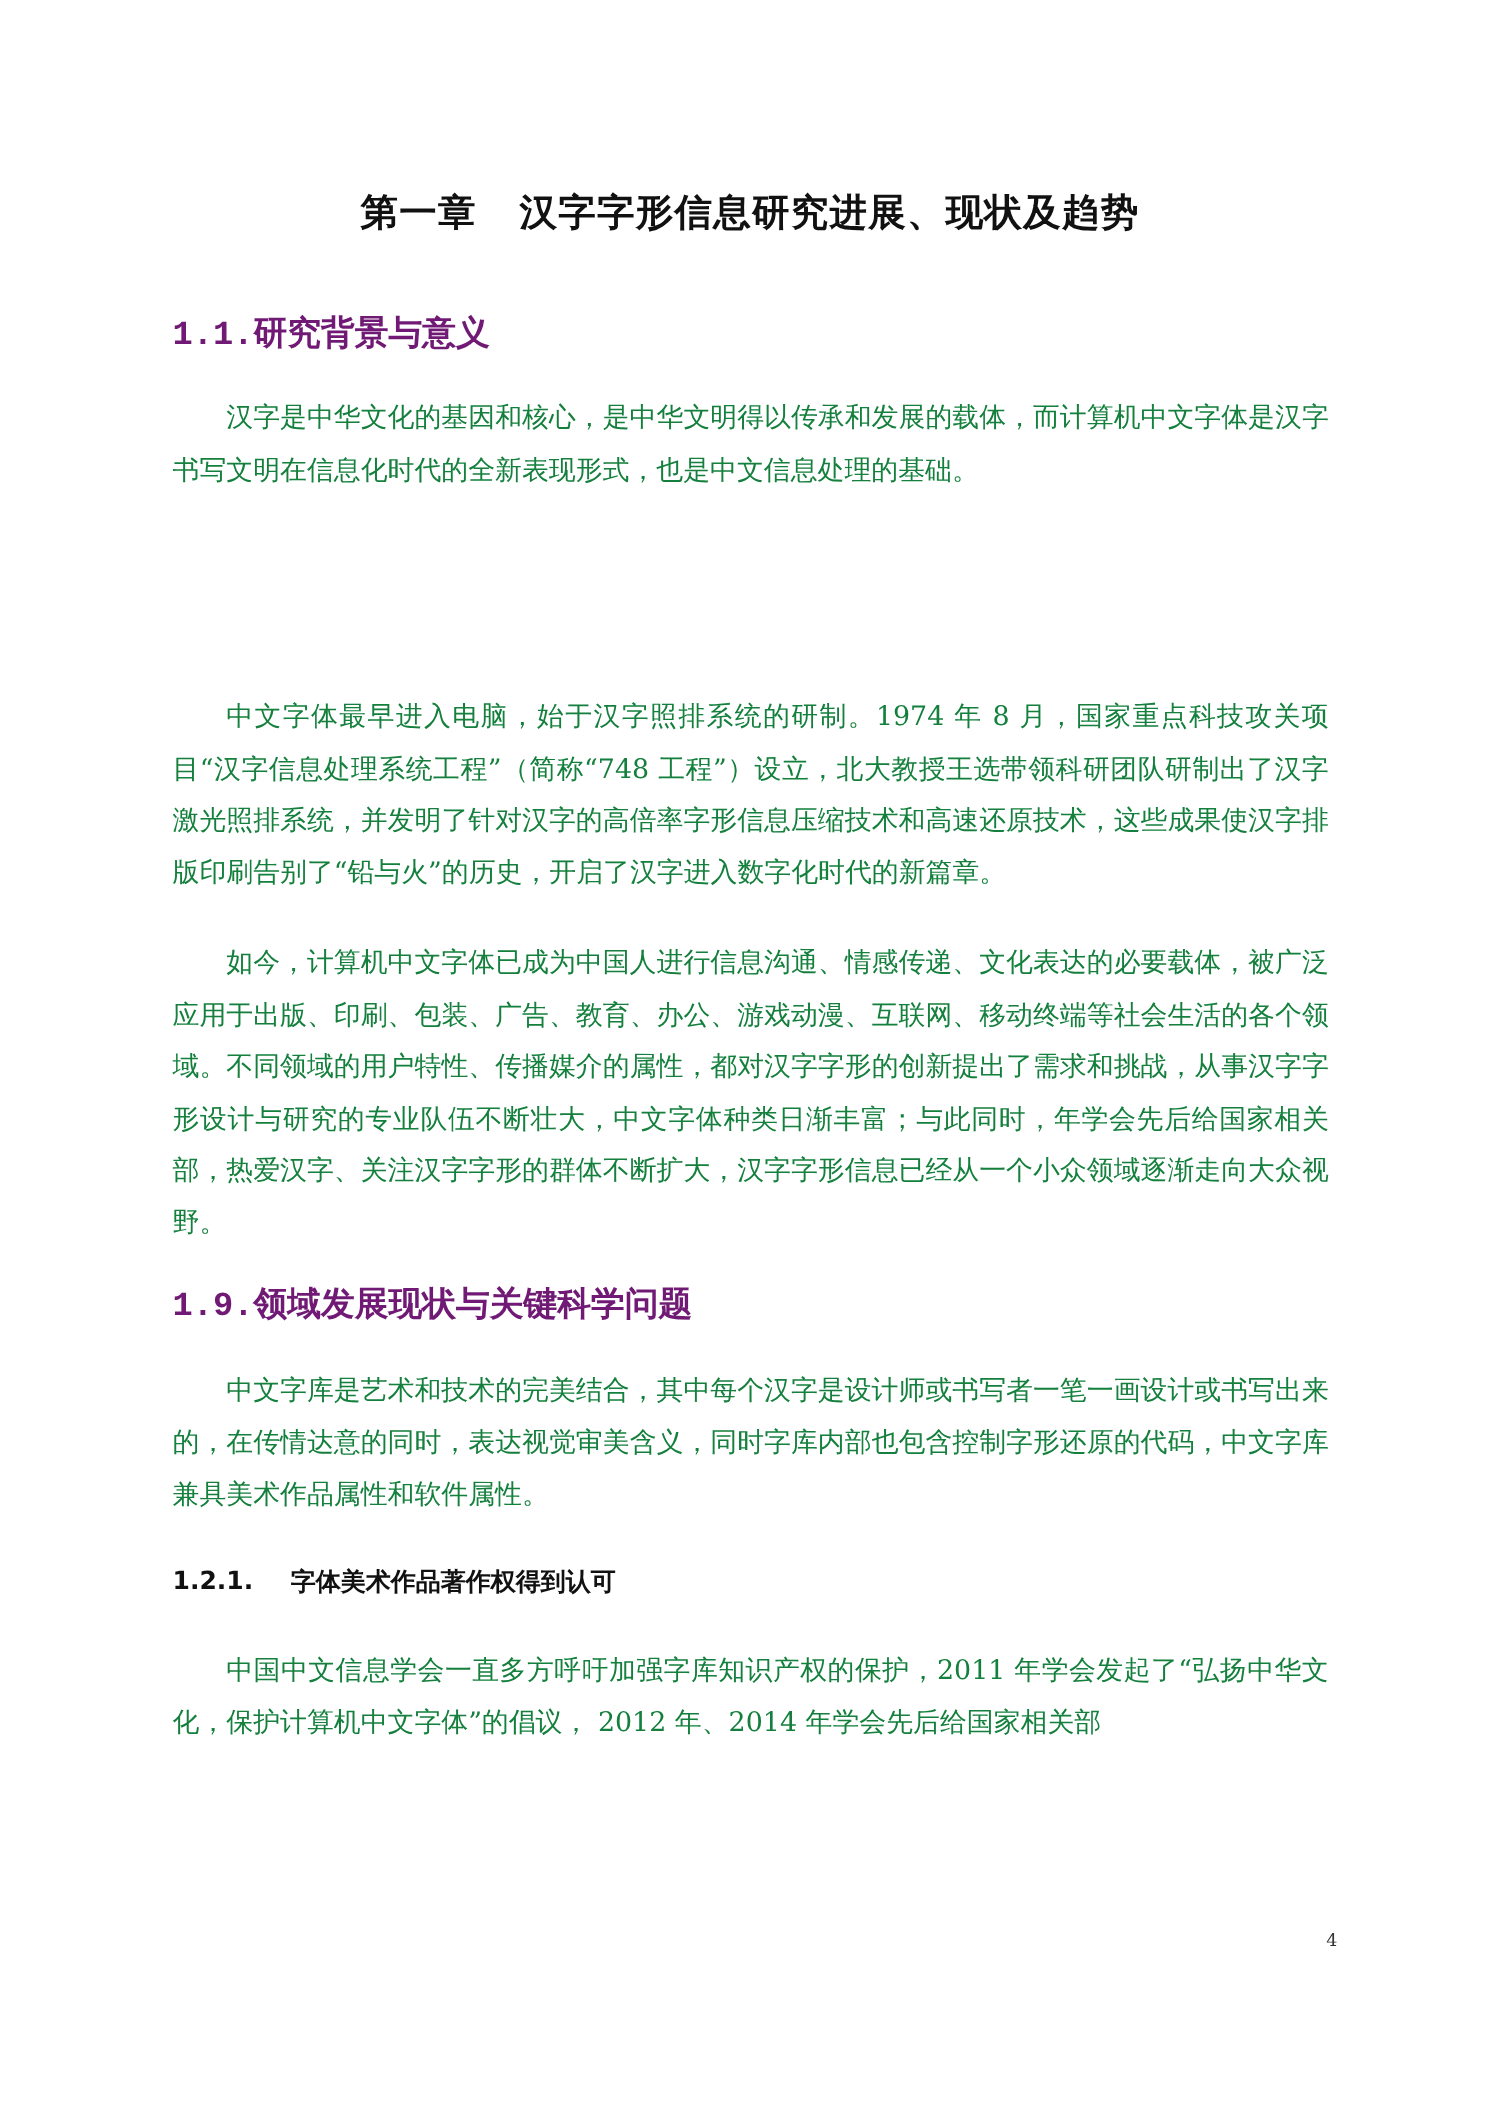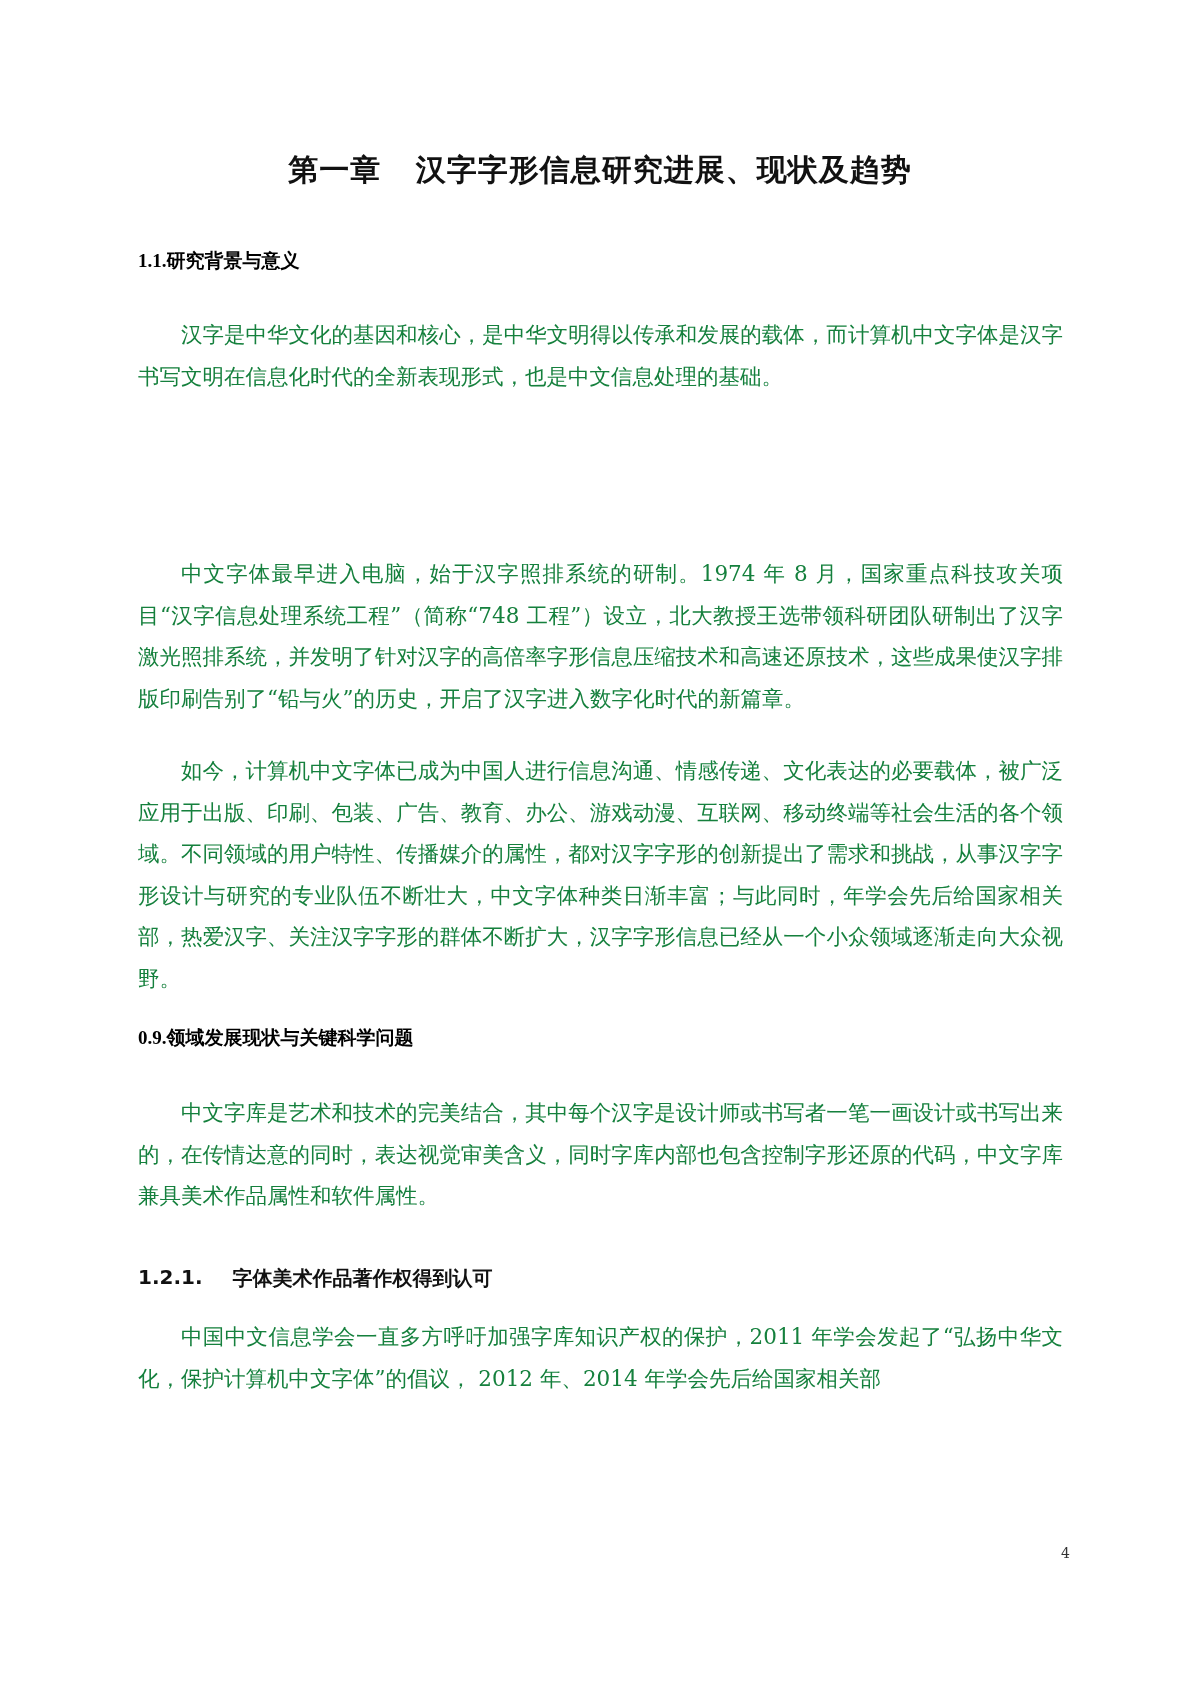--- a/index.html
+++ b/index.html
@@ -30,24 +30,24 @@
       font-family: "DejaVu Sans", "Liberation Sans", sans-serif;
       font-weight: bold;
       font-size: 30px;
       letter-spacing: 1px;
       color: #111;
       white-space: pre;
     }
     .h2 {
       position: absolute;
       left: 138px;
-      font-family: Liberation Serif, serif;
+      font-family: Liberation Mono, monospace;
       font-weight: bold;
-      font-size: 19px;
-      color: #000000;
+      font-size: 27px;
+      color: #701a75;
     }
     .h3 {
       position: absolute;
       left: 138px;
       font-family: "DejaVu Sans", "Liberation Sans", sans-serif;
       font-weight: bold;
       font-size: 20px;
       color: #111;
       display: flex;
       gap: 30px;
@@ -79,25 +79,25 @@
 <div class="page">
 
   <div class="chapter-title">第一章   汉字字形信息研究进展、现状及趋势</div>
 
   <div class="h2" style="top:248px;">1.1.研究背景与意义</div>
 
   <p class="para" style="top:314px;">汉字是中华文化的基因和核心，是中华文明得以传承和发展的载体，而计算机中文字体是汉字书写文明在信息化时代的全新表现形式，也是中文信息处理的基础。</p>
   <p class="para" style="top:553px;">中文字体最早进入电脑，始于汉字照排系统的研制。1974 年 8 月，国家重点科技攻关项目“汉字信息处理系统工程”（简称“748 工程”）设立，北大教授王选带领科研团队研制出了汉字激光照排系统，并发明了针对汉字的高倍率字形信息压缩技术和高速还原技术，这些成果使汉字排版印刷告别了“铅与火”的历史，开启了汉字进入数字化时代的新篇章。</p>
   <p class="para" style="top:750px;">如今，计算机中文字体已成为中国人进行信息沟通、情感传递、文化表达的必要载体，被广泛应用于出版、印刷、包装、广告、教育、办公、游戏动漫、互联网、移动终端等社会生活的各个领域。不同领域的用户特性、传播媒介的属性，都对汉字字形的创新提出了需求和挑战，从事汉字字形设计与研究的专业队伍不断壮大，中文字体种类日渐丰富；与此同时，年学会先后给国家相关部，热爱汉字、关注汉字字形的群体不断扩大，汉字字形信息已经从一个小众领域逐渐走向大众视野。</p>
 
-  <div class="h2" style="top:1025px;">0.9.领域发展现状与关键科学问题</div>
+  <div class="h2" style="top:1025px;">1.9.领域发展现状与关键科学问题</div>
 
   <p class="para" style="top:1092px;">中文字库是艺术和技术的完美结合，其中每个汉字是设计师或书写者一笔一画设计或书写出来的，在传情达意的同时，表达视觉审美含义，同时字库内部也包含控制字形还原的代码，中文字库兼具美术作品属性和软件属性。</p>
 
-  <div class="h3" style="top:1252px;margin-top:13px;">
+  <div class="h3" style="top:1252px;">
     <span>1.2.1.</span>
     <span>字体美术作品著作权得到认可</span>
   </div>
 
   <p class="para" style="top:1316px;">中国中文信息学会一直多方呼吁加强字库知识产权的保护，2011 年学会发起了“弘扬中华文化，保护计算机中文字体”的倡议， 2012 年、2014 年学会先后给国家相关部</p>
 
   <div class="page-number">4</div>
 </div>
 
 </body></html>

